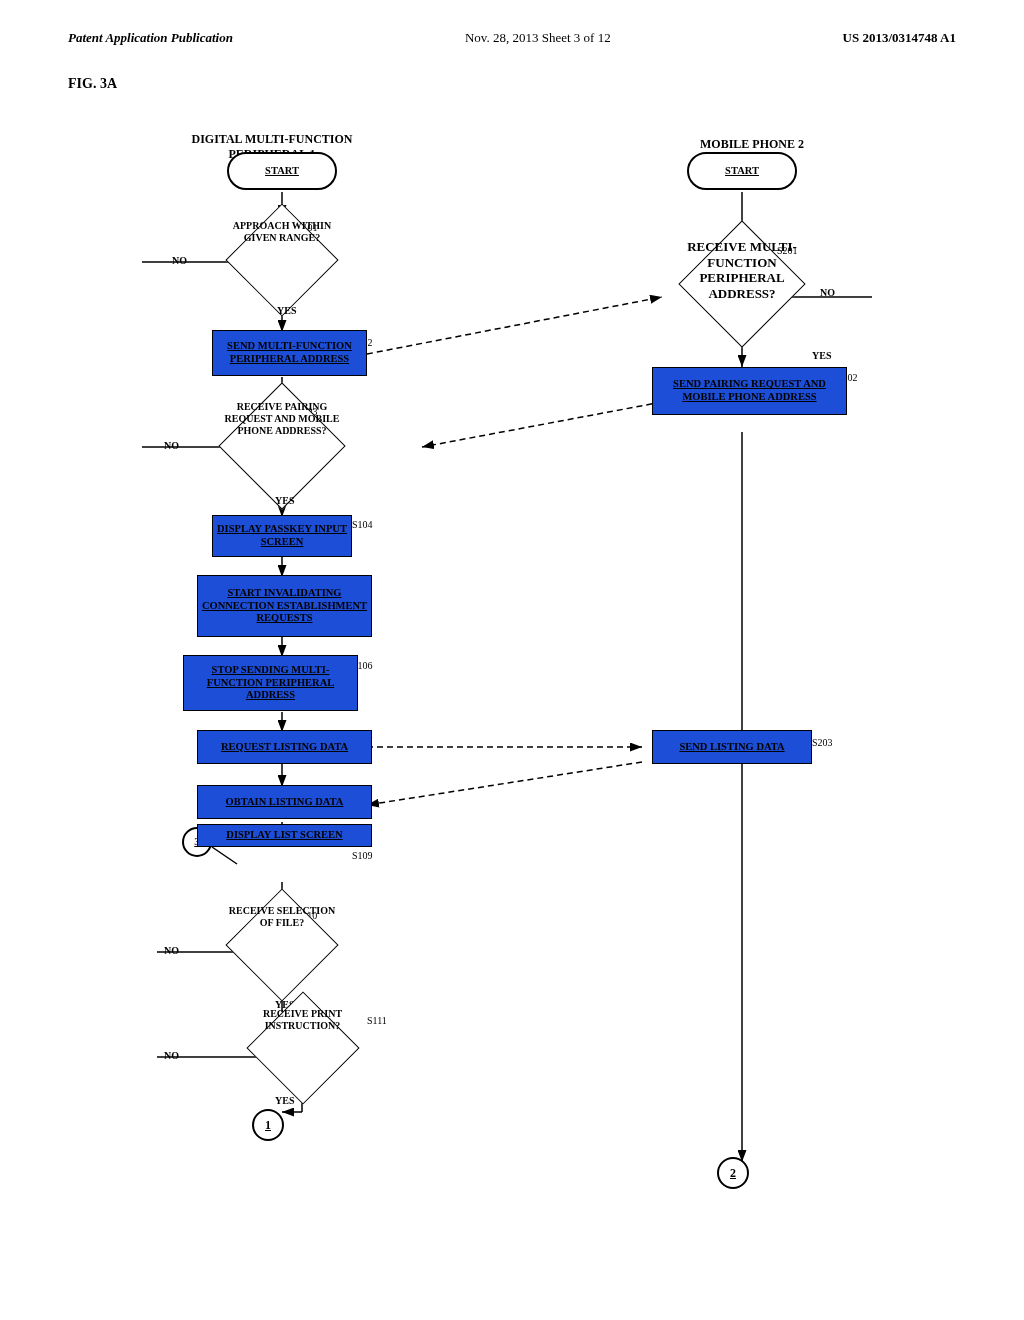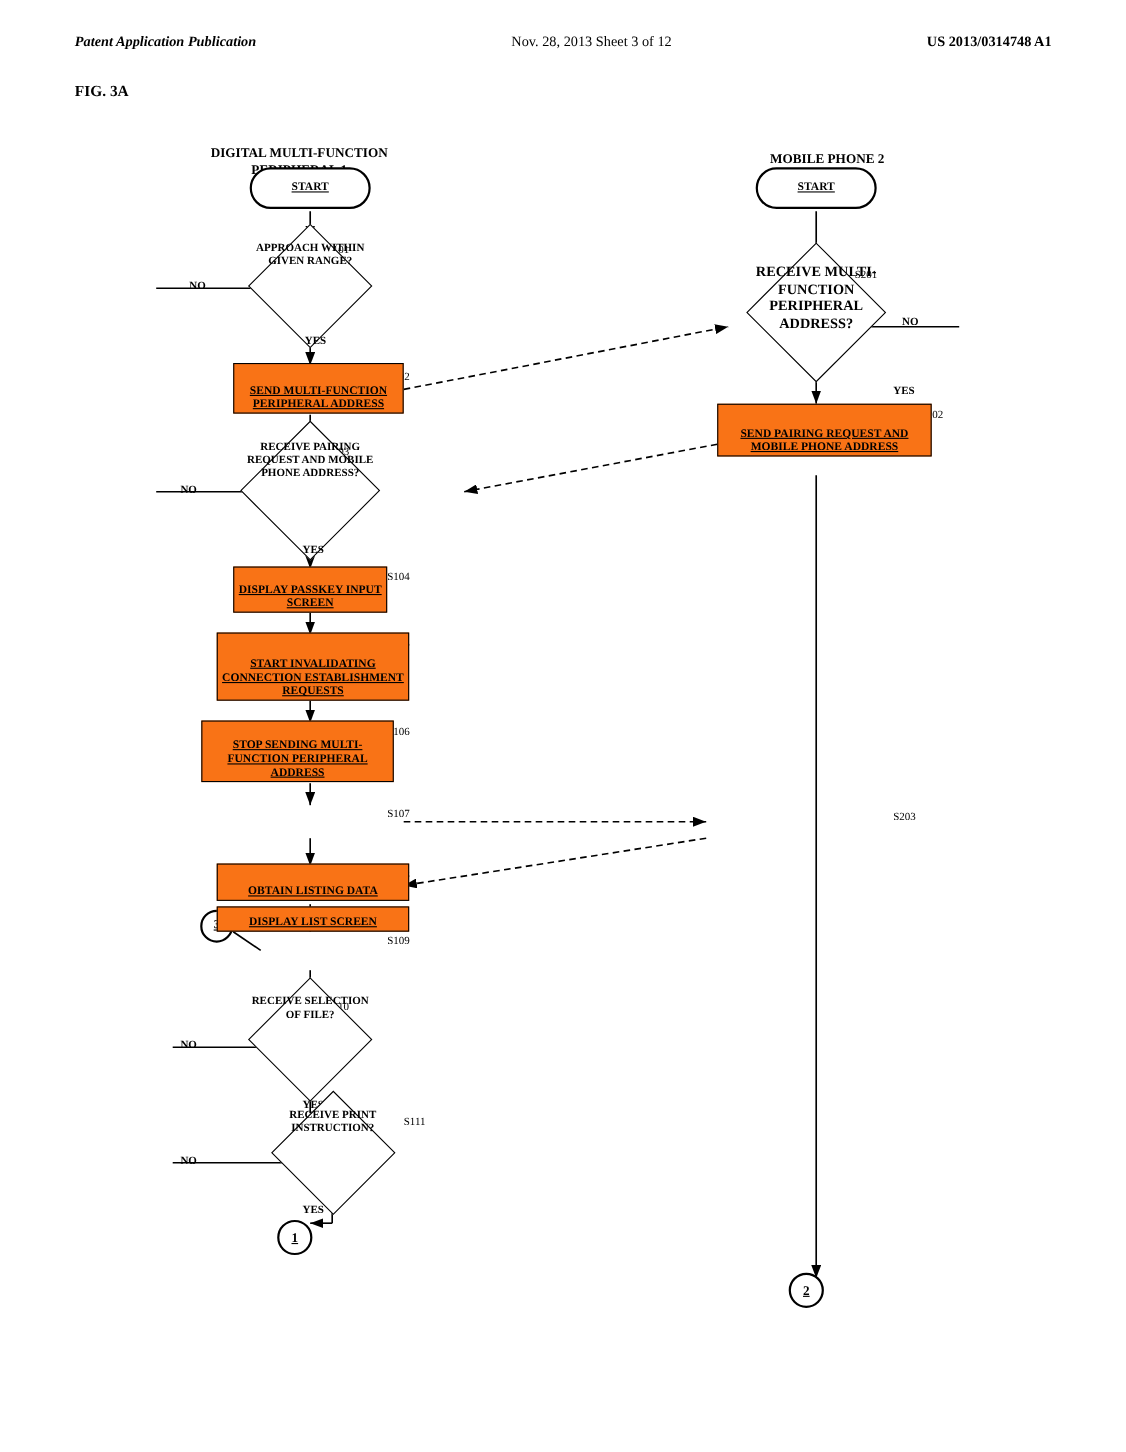--- a/index.html
+++ b/index.html
@@ -66,22 +66,21 @@
     }
 
     .rounded-rect {
       border: 2px solid #000;
       border-radius: 20px;
       background: #fff;
     }
 
     .rect {
       border: 1.5px solid #000;
-      background: #f97316;
-      align-items: flex-end;
+      background: #1d4ed8;
     }
 
     .diamond-wrapper {
       position: absolute;
       display: flex;
       align-items: flex-start;
       justify-content: center;
     }
 
     .diamond-inner {
@@ -262,20 +261,23 @@
     <div class="step-label" style="left:270px; top:558px;">S106</div>
 
     <div class="shape rect" style="left:101px; top:553px; width:175px; height:56px;">
       <span>STOP SENDING MULTI-
 FUNCTION PERIPHERAL
 ADDRESS</span>
     </div>
 
     <div class="step-label" style="left:270px; top:633px;">S107</div>
 
+    <div class="shape rect" style="left:115px; top:628px; width:175px; height:34px;">
+      <span>REQUEST LISTING DATA</span>
+    </div>
 
     <div class="step-label" style="left:270px; top:688px;">S108</div>
 
     <div class="shape rect" style="left:115px; top:683px; width:175px; height:34px;">
       <span>OBTAIN LISTING DATA</span>
     </div>
 
     <div class="shape circle" style="left:100px; top:725px; width:30px; height:30px; font-size:11px;">
       <span>3</span>
     </div>
@@ -328,19 +330,22 @@
 
     <div class="step-label" style="left:755px; top:270px;">S202</div>
 
     <div class="shape rect" style="left:570px; top:265px; width:195px; height:48px;">
       <span>SEND PAIRING REQUEST AND
 MOBILE PHONE ADDRESS</span>
     </div>
 
     <div class="step-label" style="left:730px; top:635px;">S203</div>
 
+    <div class="shape rect" style="left:570px; top:628px; width:160px; height:34px;">
+      <span>SEND LISTING DATA</span>
+    </div>
 
     <div class="shape circle" style="left:635px; top:1055px; width:32px; height:32px; font-size:12px;">
       <span>2</span>
     </div>
 
   </div>
 </div>
 
 </body></html>

